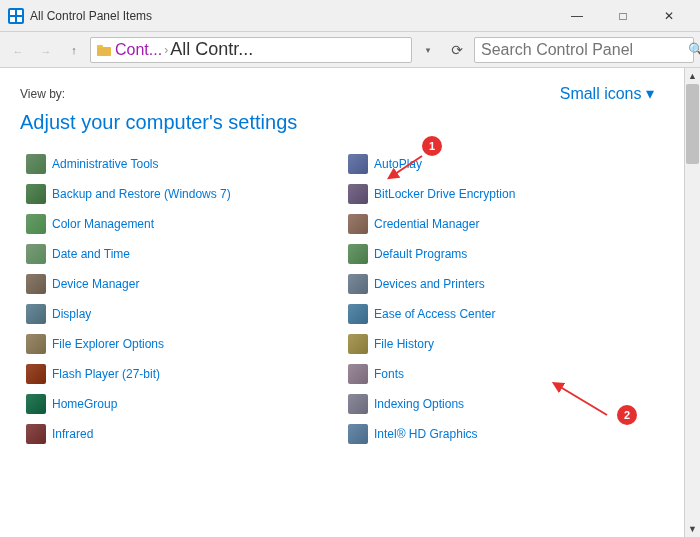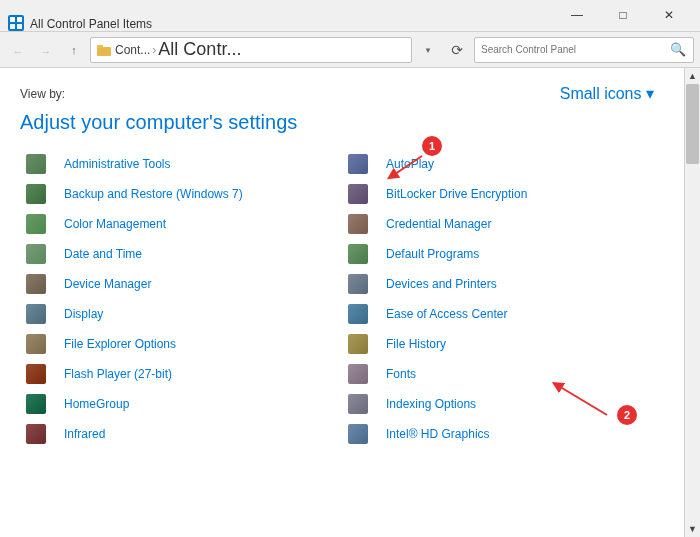--- a/index.html
+++ b/index.html
@@ -3,21 +3,21 @@
   <meta charset="utf-8">
   <style>
     * { margin: 0; padding: 0; box-sizing: border-box; }
     body { font-family: 'Segoe UI', Arial, sans-serif; font-size: 13px; background: #fff; width: 700px; height: 537px; overflow: hidden; }
 
     
     .title-bar {
       background: #f0f0f0;
       height: 32px;
       display: flex;
-      align-items: flex-end;
+      align-items: center;
       padding: 0 8px;
       border-bottom: 1px solid #d0d0d0;
       user-select: none;
     }
     .title-bar-icon {
       width: 16px; height: 16px; margin-right: 6px;
       background: #0078d7;
       border-radius: 2px;
       display: flex; align-items: center; justify-content: center;
       color: white; font-size: 10px; font-weight: bold;
@@ -59,21 +59,21 @@
     .refresh-btn {
       width: 26px; height: 26px; border: none; background: transparent;
       cursor: pointer; display: flex; align-items: center; justify-content: center;
       color: #555; font-size: 14px;
     }
     .search-box {
       width: 220px; height: 26px; background: white; border: 1px solid #c0c0c0;
       border-radius: 2px; display: flex; align-items: center; padding: 0 6px;
     }
     .search-input {
-      border: none; outline: none; flex: 1; font-size: 10px; color: #999;
+      border: none; outline: none; flex: 1; font-size: 16px; color: #999;
       font-family: 'Segoe UI', Arial, sans-serif;
     }
     .search-icon-btn {
       color: #666; font-size: 13px; cursor: pointer;
     }
 
     
     .main-content {
       display: flex;
       height: calc(537px - 32px - 36px);
@@ -112,21 +112,21 @@
       display: grid;
       grid-template-columns: 1fr 1fr;
       gap: 2px 0;
     }
     .cp-item {
       display: flex;
       align-items: center;
       padding: 4px 6px;
       cursor: pointer;
       border-radius: 2px;
-      gap: 18px;
+      gap: 6px;
     }
     .cp-item-icon {
       width: 20px; height: 20px; flex-shrink: 0;
       display: flex; align-items: center; justify-content: center;
       font-size: 14px;
     }
     .cp-item-label {
       color: #0078d7;
       font-size: 12px;
       text-decoration: none;
@@ -211,21 +211,21 @@
 
 <div class="address-bar">
   <button class="nav-btn disabled">←</button>
   <button class="nav-btn disabled">→</button>
   <button class="nav-btn">↑</button>
   <div class="address-path">
     <svg width="14" height="14" viewBox="0 0 14 14" style="margin-right:4px;flex-shrink:0">
       <rect x="0" y="4" width="14" height="9" rx="1" fill="#e8b84b"></rect>
       <rect x="0" y="2" width="6" height="3" rx="1" fill="#f0c040"></rect>
     </svg>
-    <span style="color:#404040;font-size:12px">Cont...</span>
+    <span style="color:#a21caf;font-size:16px">Cont...</span>
     <span class="path-sep">›</span>
     <span style="color:#333;font-size:18px">All Contr...</span>
   </div>
   <button class="nav-btn" style="font-size:9px;">▾</button>
   <button class="refresh-btn">⟳</button>
   <div class="search-box">
     <input class="search-input" type="text" placeholder="Search Control Panel" style="">
     <span class="search-icon-btn">🔍</span>
   </div>
 </div>

